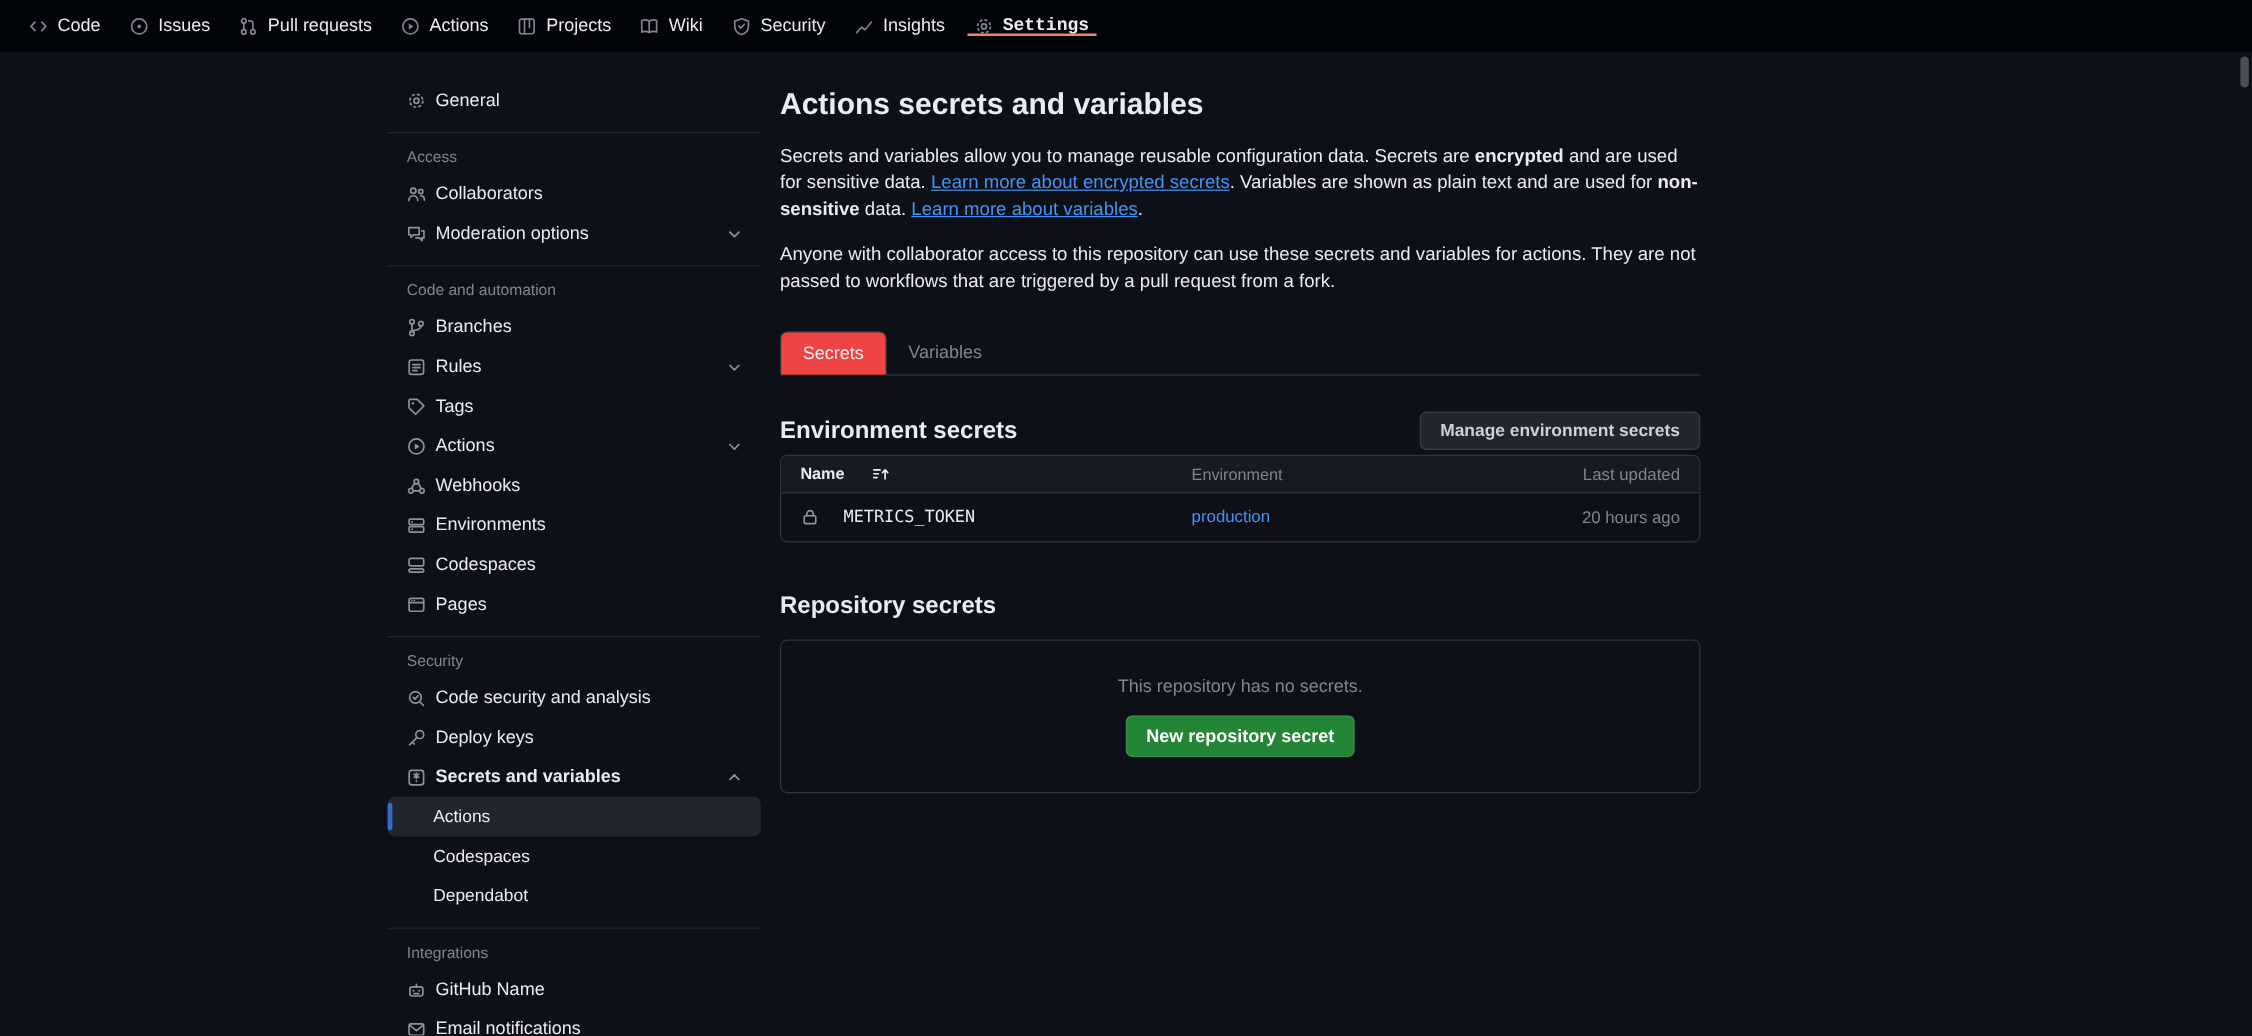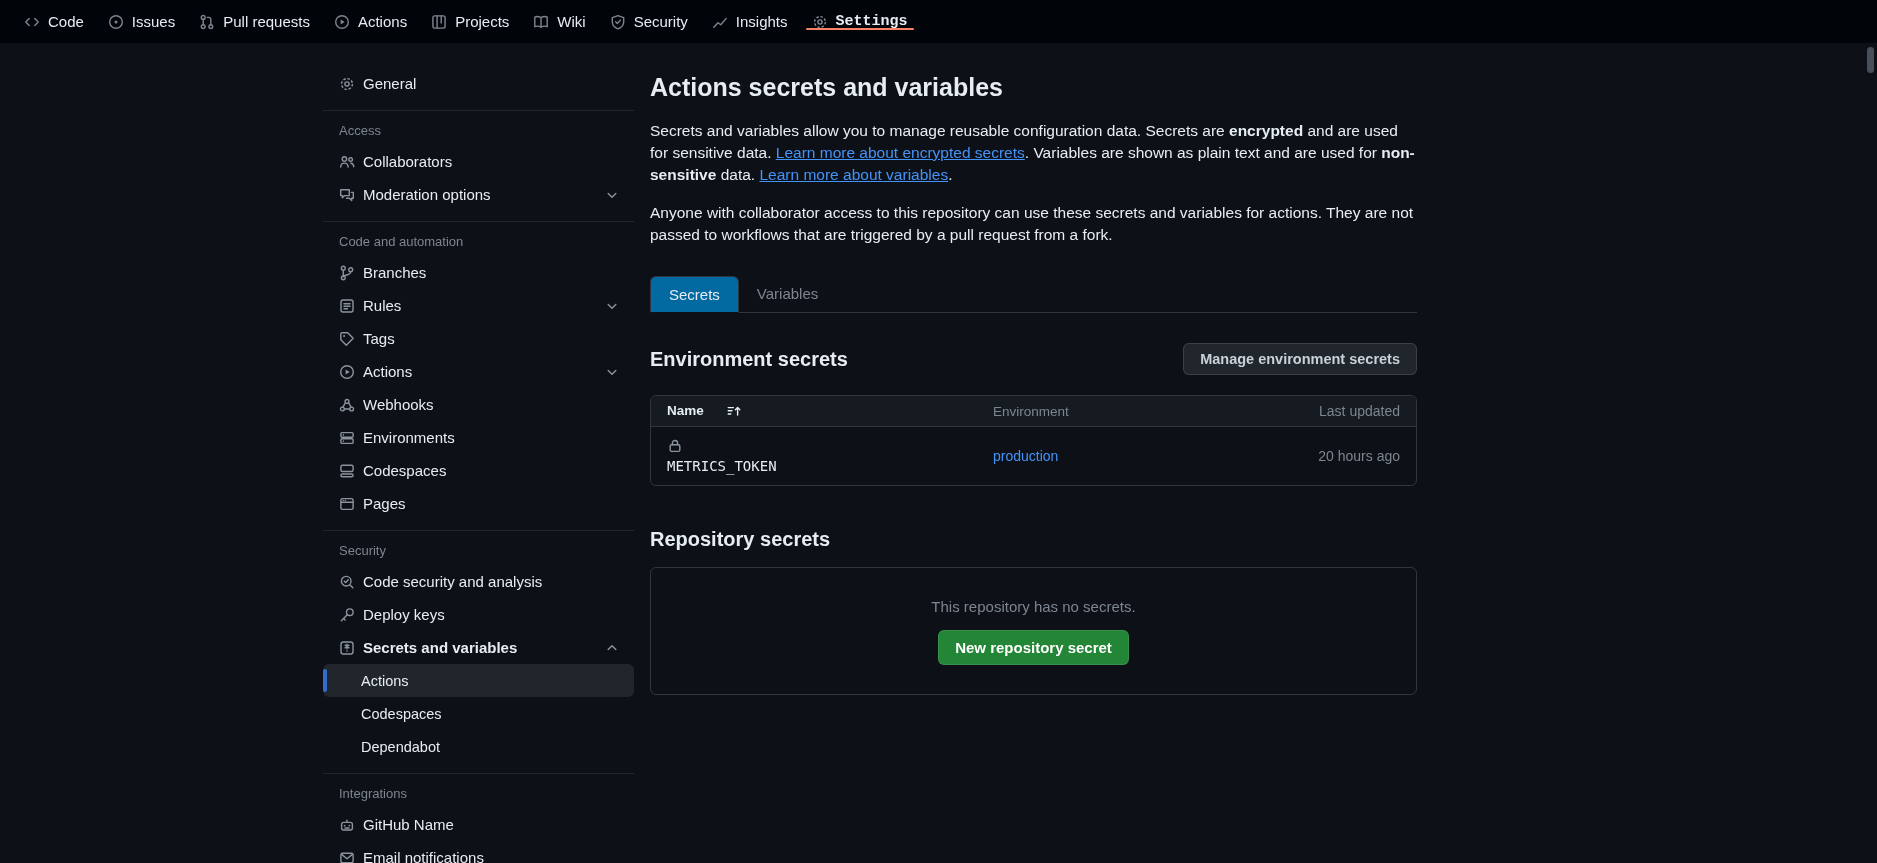--- a/index.html
+++ b/index.html
@@ -105,33 +105,33 @@
 
   .tabs { display: flex; border-bottom: 1px solid #30363d; margin-top: 30px; }
   .tab {
     padding: 9px 18px;
     font-size: 15px;
     color: #7d8590;
     cursor: pointer;
   }
   .tab.active {
     color: #e6edf3;
-    background: #0369a1;
+    background: #ef4444;
     border: 1px solid #30363d;
     border-bottom-color: #0d1117;
     border-radius: 6px 6px 0 0;
     margin-bottom: -1px;
   }
 
   .sec-head {
     display: flex;
     align-items: center;
     justify-content: space-between;
     margin-top: 30px;
-    margin-bottom: 20px;
+    margin-bottom: 4px;
   }
   h2.sec-title { font-size: 20px; font-weight: 600; }
 
   .btn {
     background: #21262d;
     color: #c9d1d9;
     border: 1px solid rgba(240,246,252,0.12);
     border-radius: 6px;
     font-size: 14.5px;
     font-weight: 600;
@@ -152,21 +152,21 @@
     color: #7d8590;
   }
   .th.name { color: #e6edf3; font-weight: 700; display: flex; gap: 22px; cursor: pointer; }
   .th.name .ico { color: #e6edf3; }
   .trow {
     display: grid;
     grid-template-columns: 326px 1fr 190px;
     padding: 11px 16px;
     align-items: center;
   }
-  .td.name { display: flex; align-items: flex-start; gap: 4px; flex-direction: column; }
+  .td.name { display: flex; align-items: flex-end; gap: 20px; }
   .td.name .ico { color: #8b949e; }
   .mono { font-family: "DejaVu Sans Mono", "Liberation Mono", monospace; font-size: 14px; }
   .env-link { color: #4493f8; font-size: 14px; text-decoration: none; cursor: pointer; }
   .cell-right { text-align: right; color: #7d8590; font-size: 14px; }
 
   .repo-title { margin-top: 42px; }
   .empty-box {
     margin-top: 16px;
     border: 1px solid #30363d;
     border-radius: 6px;

